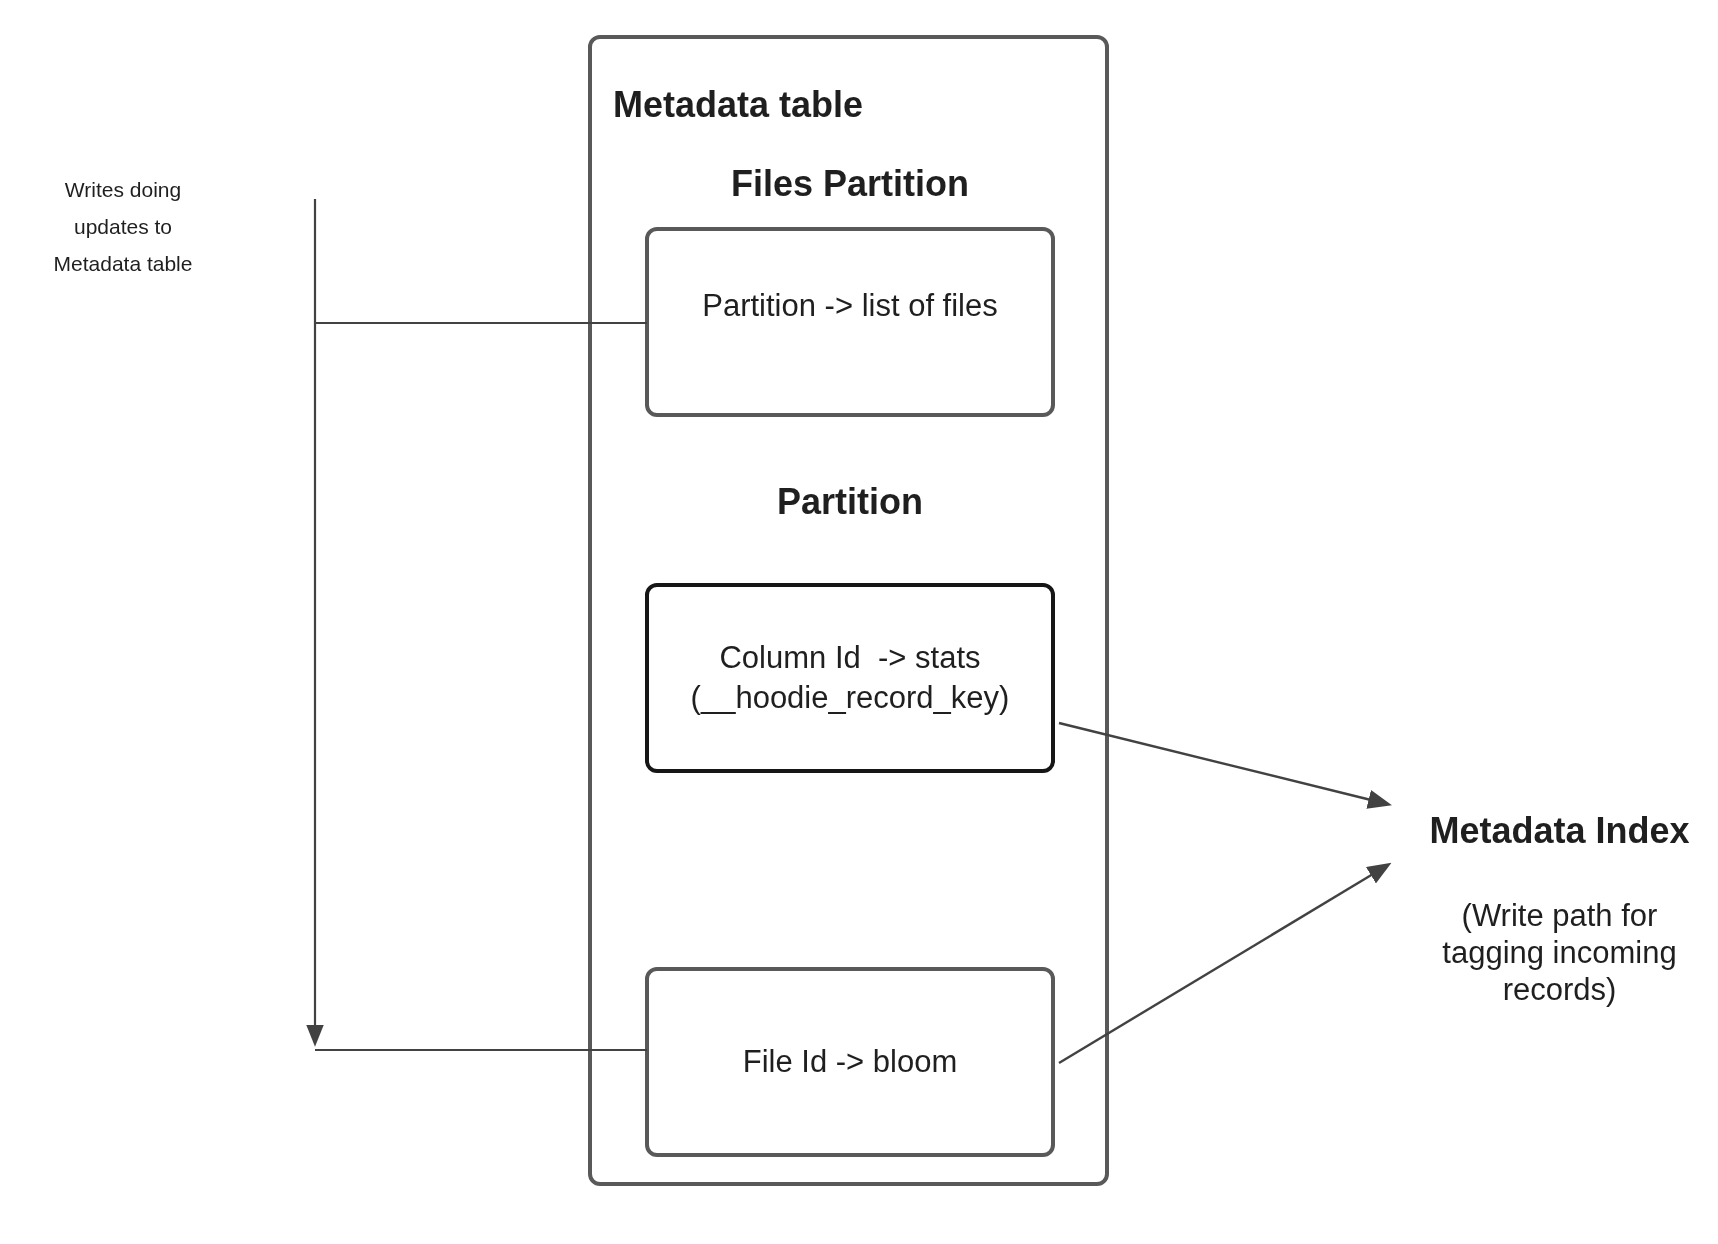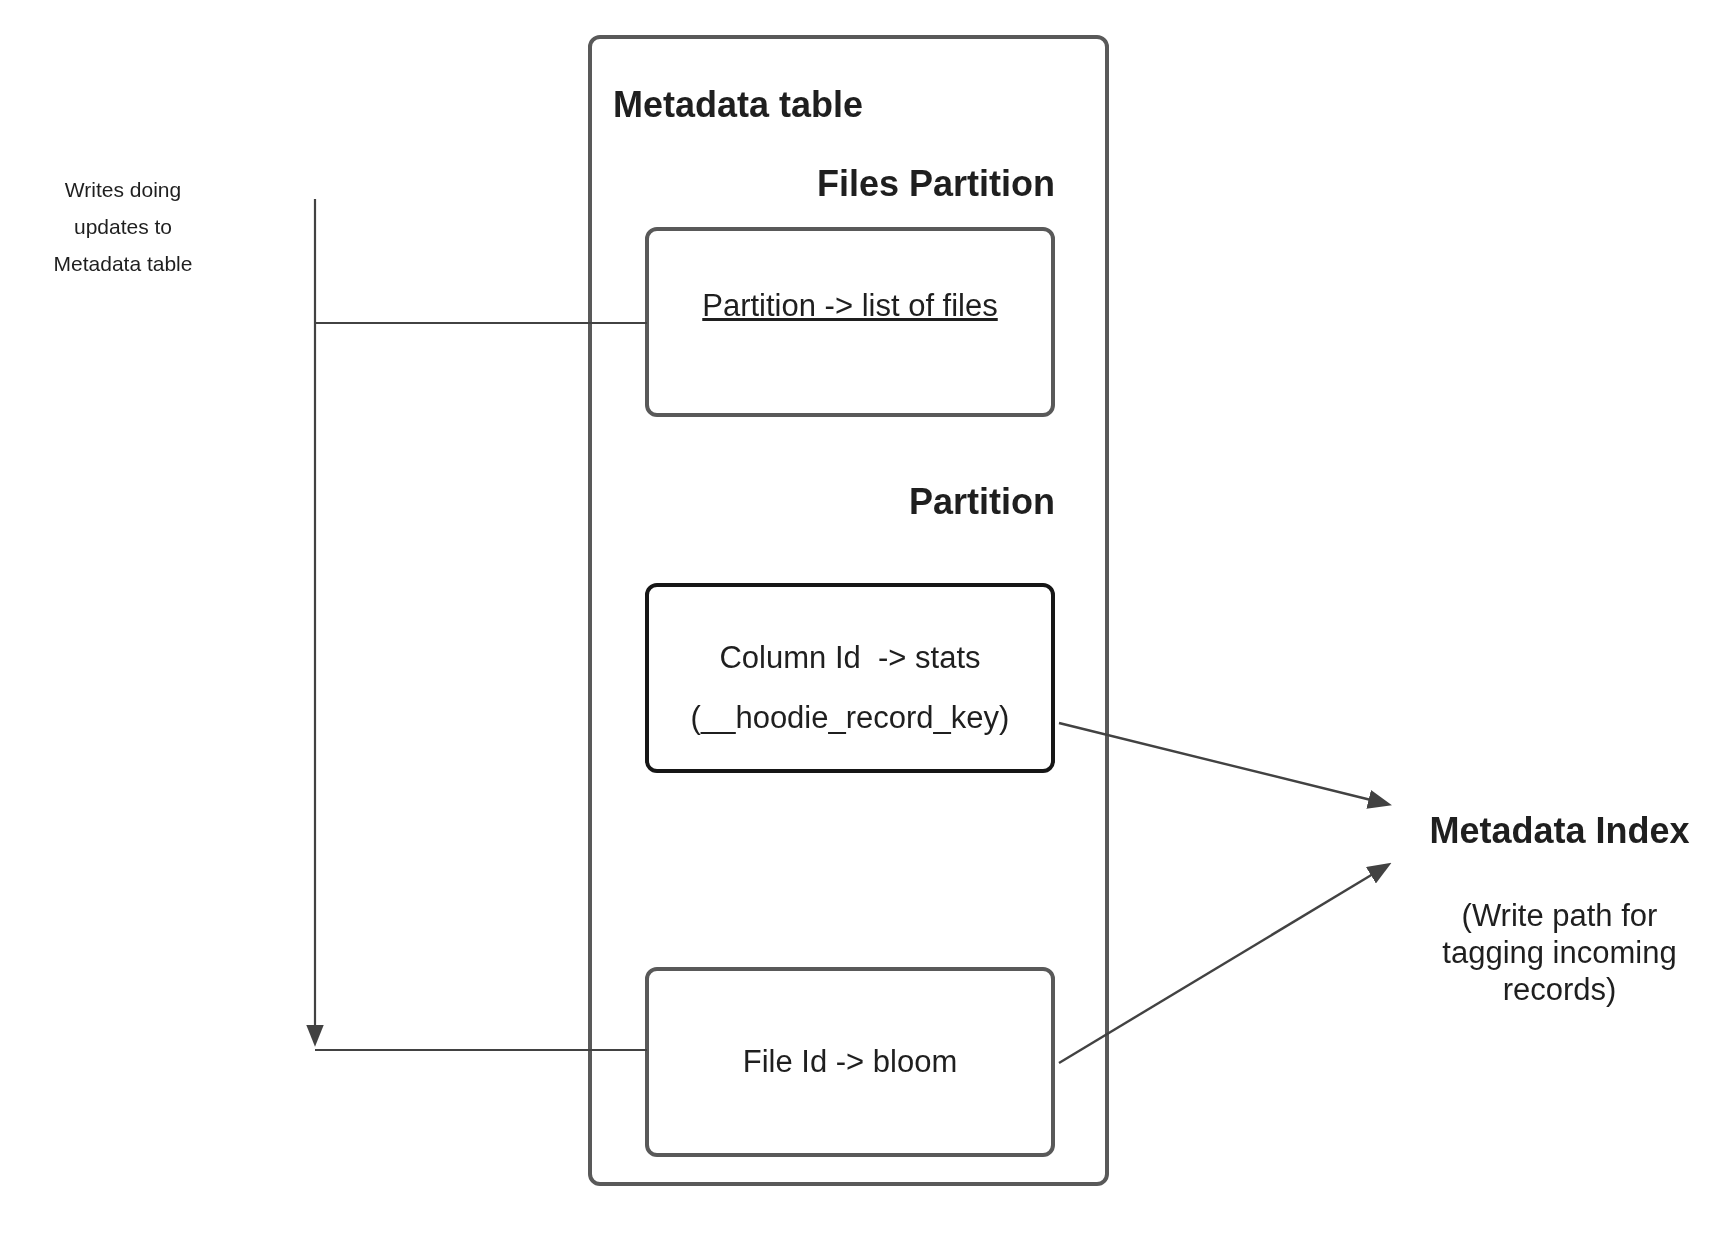--- a/index.html
+++ b/index.html
@@ -36,41 +36,41 @@
     border-radius: 12px;
     background: transparent;
   }
   .outer-title {
     left: 613px; top: 84px;
     font-size: 36px; font-weight: bold;
   }
 
   .part-heading {
     left: 645px; width: 410px;
-    text-align: right;
+    text-align: center;
     font-size: 36px; font-weight: bold;
   }
   .h-files { top: 163px; }
   .h-stats { top: 479px; line-height: 45px; }
   .h-bloom { top: 866px; line-height: 44px; }
 
   .part-box {
     left: 645px; width: 410px; height: 190px;
     border: 4px solid var(--box_border, #595959);
     border-radius: 12px;
     display: flex; flex-direction: column;
     align-items: center; justify-content: center;
     text-align: center;
     font-size: 31px; line-height: 40px;
     background: transparent;
   }
-  .box-files { top: 227px; padding-bottom: 32px; text-decoration: underline; }
+  .box-files { top: 227px; padding-bottom: 32px; }
   .box-stats { top: 583px; border-color: var(--stats_box_border, #161616); }
   .box-bloom { top: 967px; }
-  .pre { white-space: pre-wrap; margin-top: 20px; }
+  .pre { white-space: pre-wrap; }
 
   
   .index-title {
     left: 1387px; top: 810px; width: 345px;
     text-align: center;
     font-size: 36px; font-weight: bold;
   }
   .index-note {
     left: 1387px; top: 897px; width: 345px;
     text-align: center;

